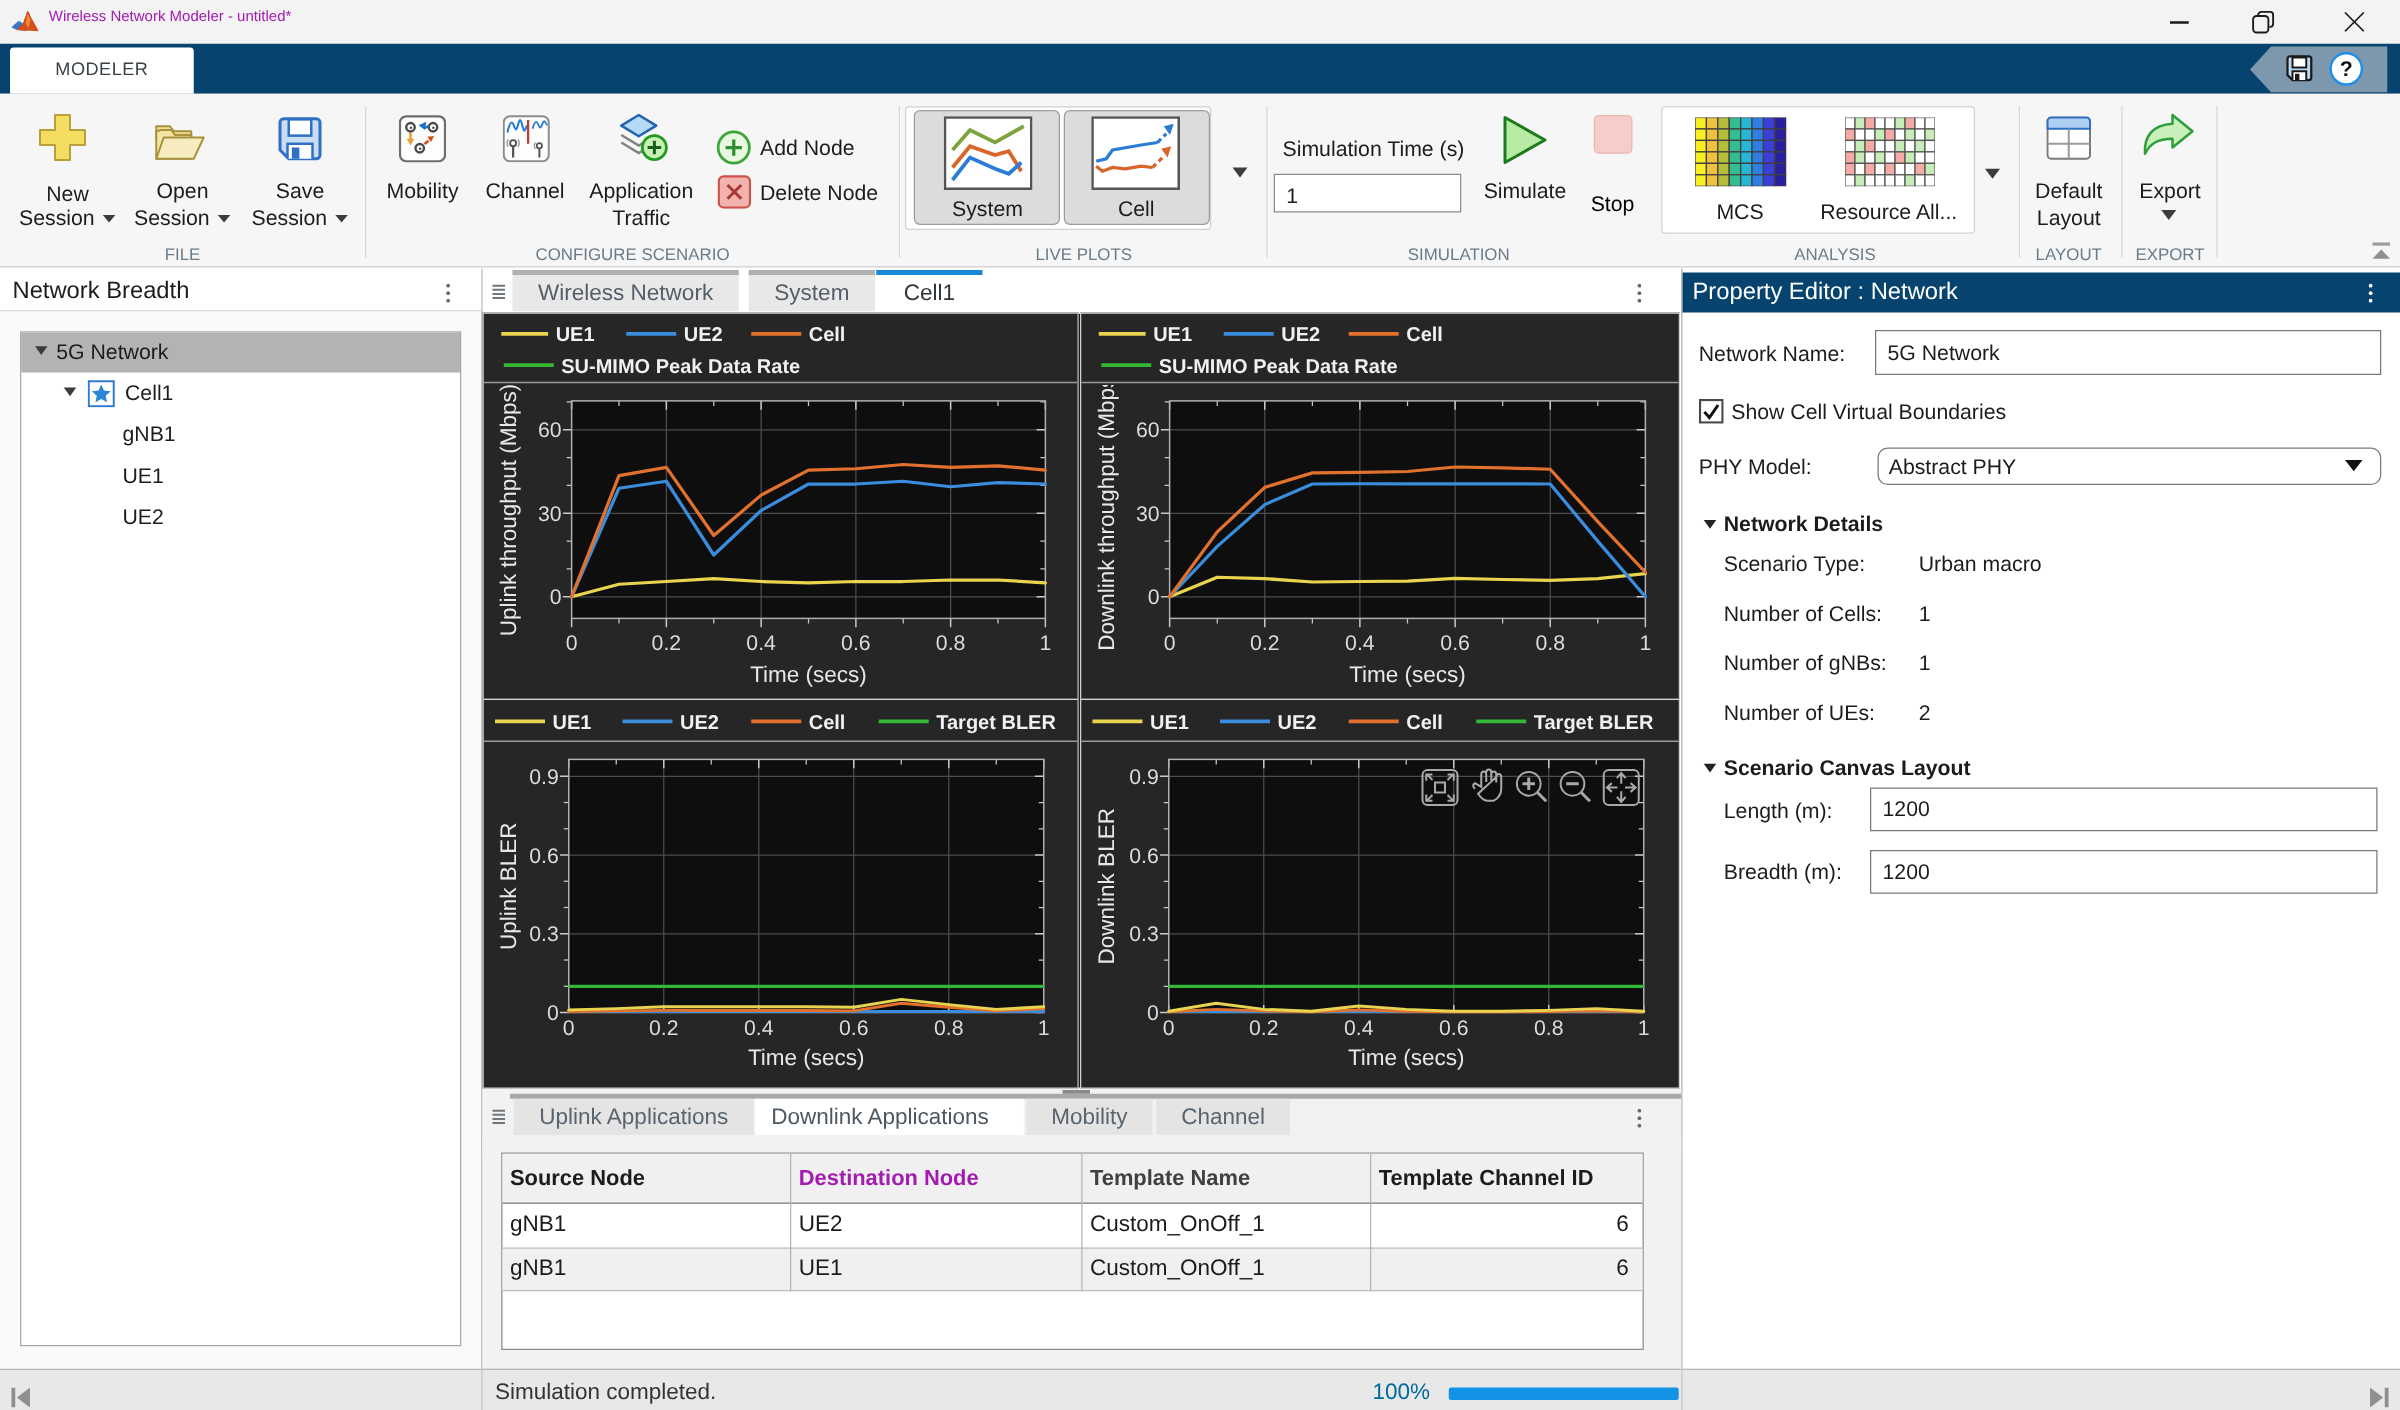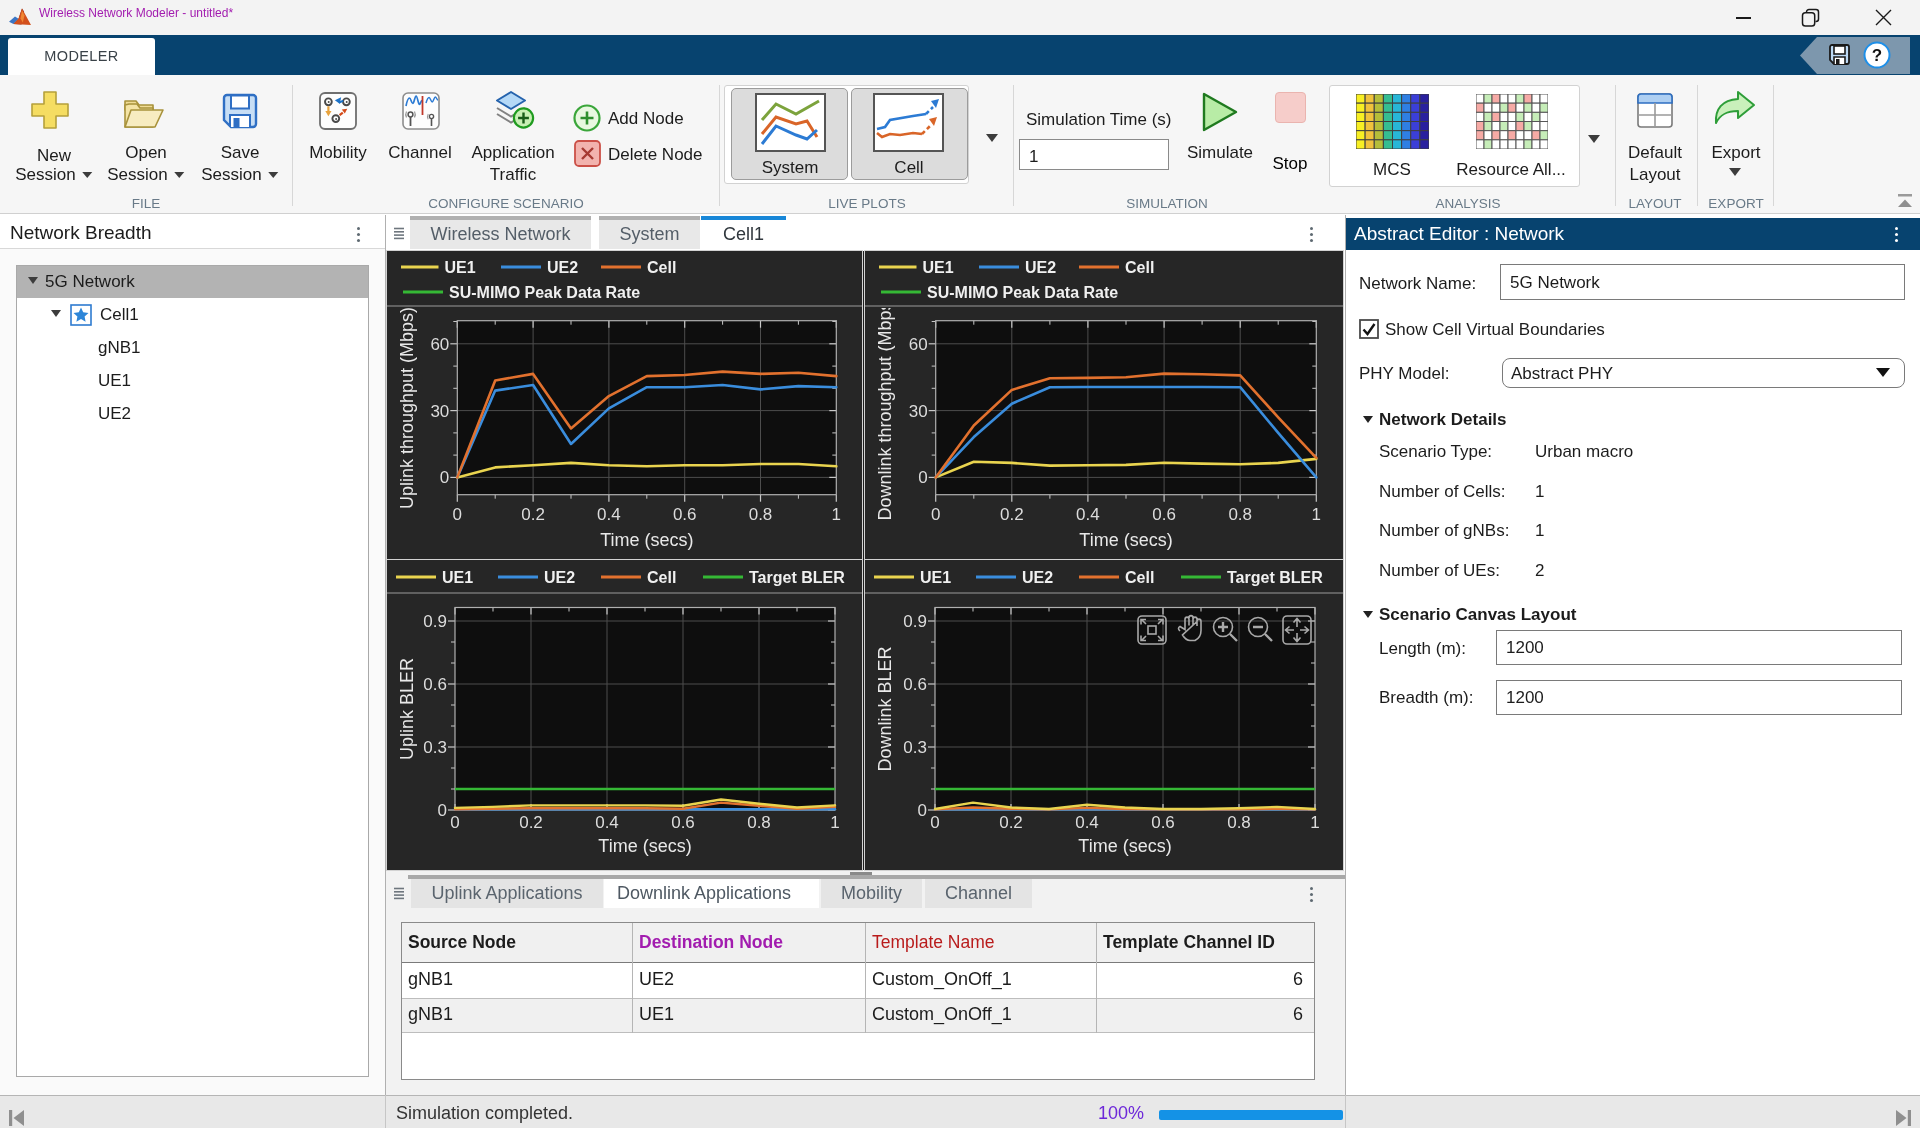--- a/index.html
+++ b/index.html
@@ -649,32 +649,32 @@
 <div class="dots" style="left:1310px;top:887px"></div>
 <div class="abs" style="left:386px;top:908px;width:959px;height:187px;background:#f2f2f2"></div>
 <div class="abs" style="left:401px;top:922px;width:914px;height:158px;background:#fff;border:1px solid #8a8a8a"></div>
 <div class="abs" style="left:402px;top:923px;width:912px;height:40px;background:#f0f0f0;border-bottom:1px solid #7a7a7a"></div>
 <div class="abs" style="left:402px;top:998px;width:912px;height:35px;background:#f0f0f0;border-top:1px solid #bdbdbd;border-bottom:1px solid #bdbdbd"></div>
 <div class="abs" style="left:632px;top:923px;width:1px;height:110px;background:#b5b5b5"></div>
 <div class="abs" style="left:865px;top:923px;width:1px;height:110px;background:#b5b5b5"></div>
 <div class="abs" style="left:1096px;top:923px;width:1px;height:110px;background:#b5b5b5"></div>
 <div class="abs" style="left:408px;top:932px;font-size:17.5px;font-weight:bold;color:#1c1c1c">Source Node</div>
 <div class="abs" style="left:639px;top:932px;font-size:17.5px;font-weight:bold;color:#a21caf">Destination Node</div>
-<div class="abs" style="left:872px;top:932px;font-size:17.5px;font-weight:normal;color:#b91c1c">Template Name</div>
+<div class="abs" style="left:872px;top:932px;font-size:17.5px;font-weight:bold;color:#404040">Template Name</div>
 <div class="abs" style="left:1103px;top:932px;font-size:17.5px;font-weight:bold;color:#1c1c1c">Template Channel ID</div>
 <div class="lbl" style="font-size:18px;left:408px;top:970px">gNB1</div>
 <div class="lbl" style="font-size:18px;left:639px;top:970px">UE2</div>
 <div class="lbl" style="font-size:18px;left:872px;top:970px">Custom_OnOff_1</div>
 <div class="lbl" style="font-size:18px;left:1303px;top:970px;transform:translateX(-100%)">6</div>
 <div class="lbl" style="font-size:18px;left:408px;top:1005px">gNB1</div>
 <div class="lbl" style="font-size:18px;left:639px;top:1005px">UE1</div>
 <div class="lbl" style="font-size:18px;left:872px;top:1005px">Custom_OnOff_1</div>
 <div class="lbl" style="font-size:18px;left:1303px;top:1005px;transform:translateX(-100%)">6</div>
 <div class="abs" style="left:1346px;top:218px;width:574px;height:32px;background:#07436f"></div>
-<div class="abs" style="left:1354px;top:223px;font-size:19px;color:#fff">Abstract Editor : Network</div>
+<div class="abs" style="left:1354px;top:223px;font-size:19px;color:#fff">Property Editor : Network</div>
 <div class="dots" style="left:1895px;top:227px;background:#fff;box-shadow:0 6px 0 #fff,0 12px 0 #fff"></div>
 <div class="lbl" style="left:1359px;top:274px">Network Name:</div>
 <div class="abs" style="left:1500px;top:264px;width:405px;height:36px;background:#fff;border:1px solid #7a7a7a"></div>
 <div class="lbl" style="left:1510px;top:273px">5G Network</div>
 <svg class="abs" style="left:1359px;top:319px" width="20" height="20" viewBox="0 0 20 20">
     <rect x="1" y="1" width="18" height="18" fill="#fff" stroke="#4a4a4a" stroke-width="1.8"></rect>
     <path d="M4.5 10.5 l4 4.5 7-10" fill="none" stroke="#111" stroke-width="2.4"></path>
   </svg>
 <div class="lbl" style="left:1385px;top:320px">Show Cell Virtual Boundaries</div>
 <div class="lbl" style="left:1359px;top:364px">PHY Model:</div>
@@ -704,13 +704,13 @@
 <div class="abs" style="left:1345px;top:1095px;width:1px;height:33px;background:#c6c6c6"></div>
 <svg class="abs" style="left:9px;top:1110px" width="15" height="16" viewBox="0 0 15 16">
     <rect x="0" y="0" width="3.2" height="16" fill="#8f8f8f"></rect>
     <polygon points="15,0 15,16 4.5,8" fill="#8f8f8f"></polygon>
   </svg>
 <svg class="abs" style="left:1896px;top:1110px" width="15" height="16" viewBox="0 0 15 16">
     <polygon points="0,0 0,16 10.5,8" fill="#8f8f8f"></polygon>
     <rect x="11.8" y="0" width="3.2" height="16" fill="#8f8f8f"></rect>
   </svg>
 <div class="abs" style="left:396px;top:1103px;font-size:18px;color:#333">Simulation completed.</div>
-<div class="abs" style="left:1144px;top:1103px;font-size:18px;color:#6d28d9;transform:translateX(-100%)">100%</div>
+<div class="abs" style="left:1144px;top:1103px;font-size:18px;color:#0369a1;transform:translateX(-100%)">100%</div>
 <div class="abs" style="left:1159px;top:1110px;width:184px;height:10px;background:#1492e6;border-radius:2px"></div>
 </body></html>

